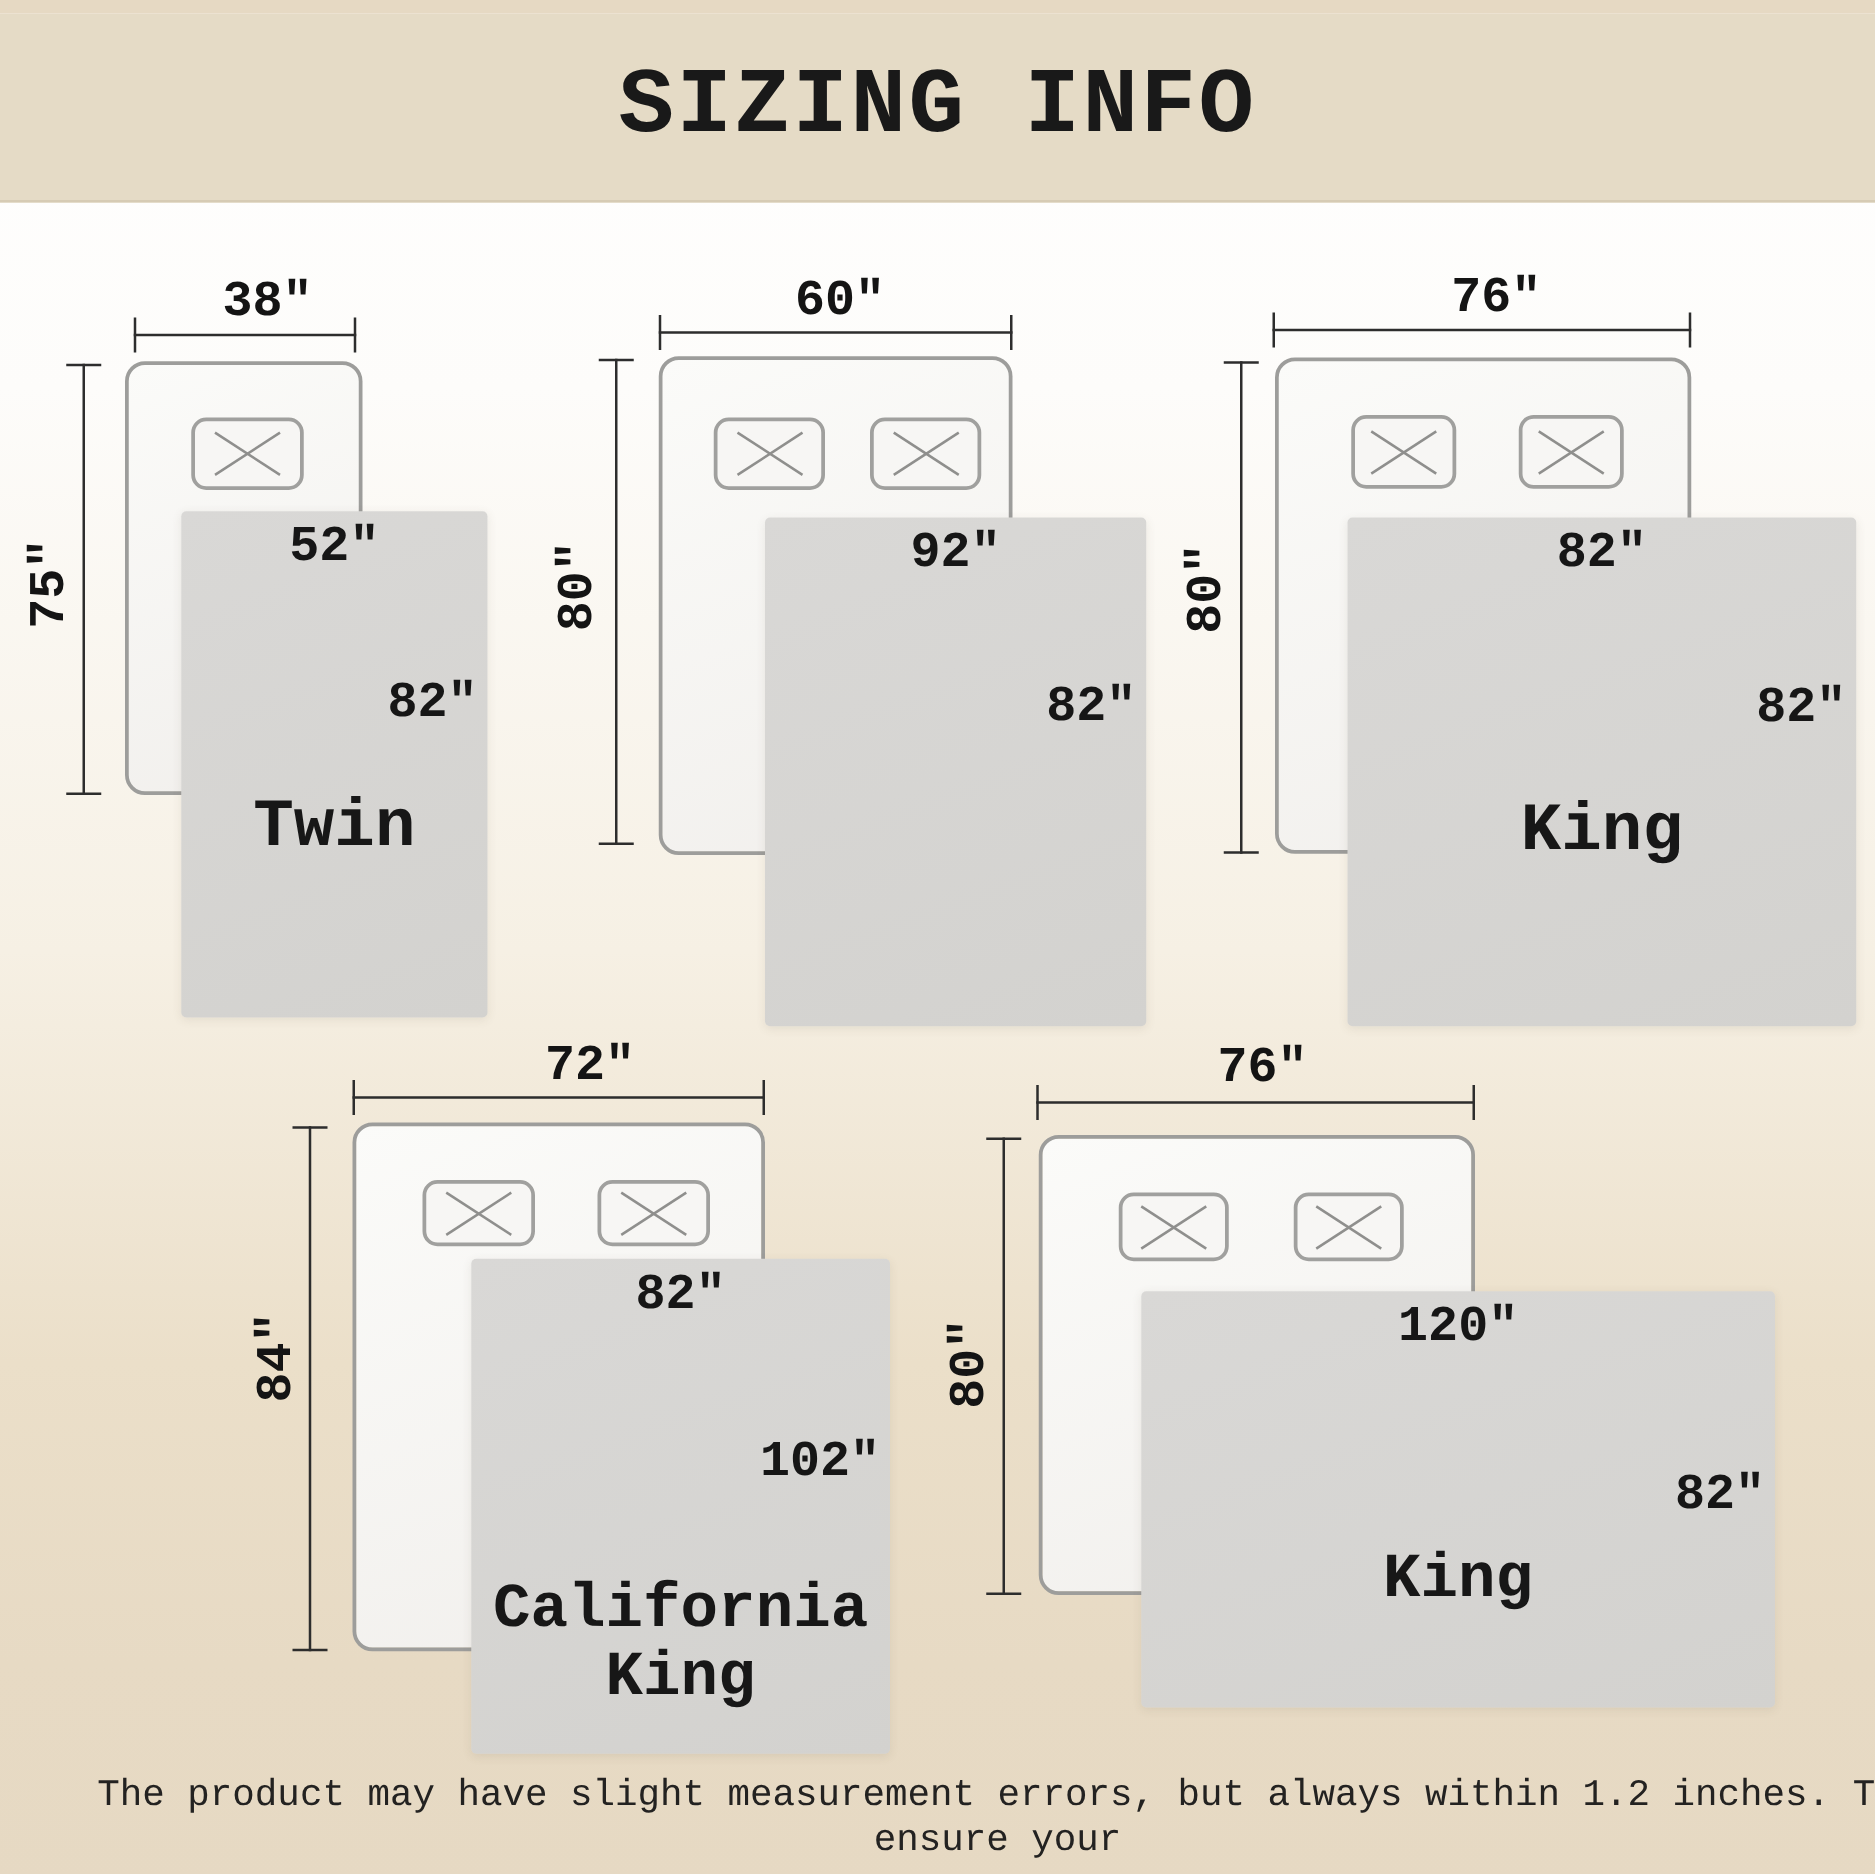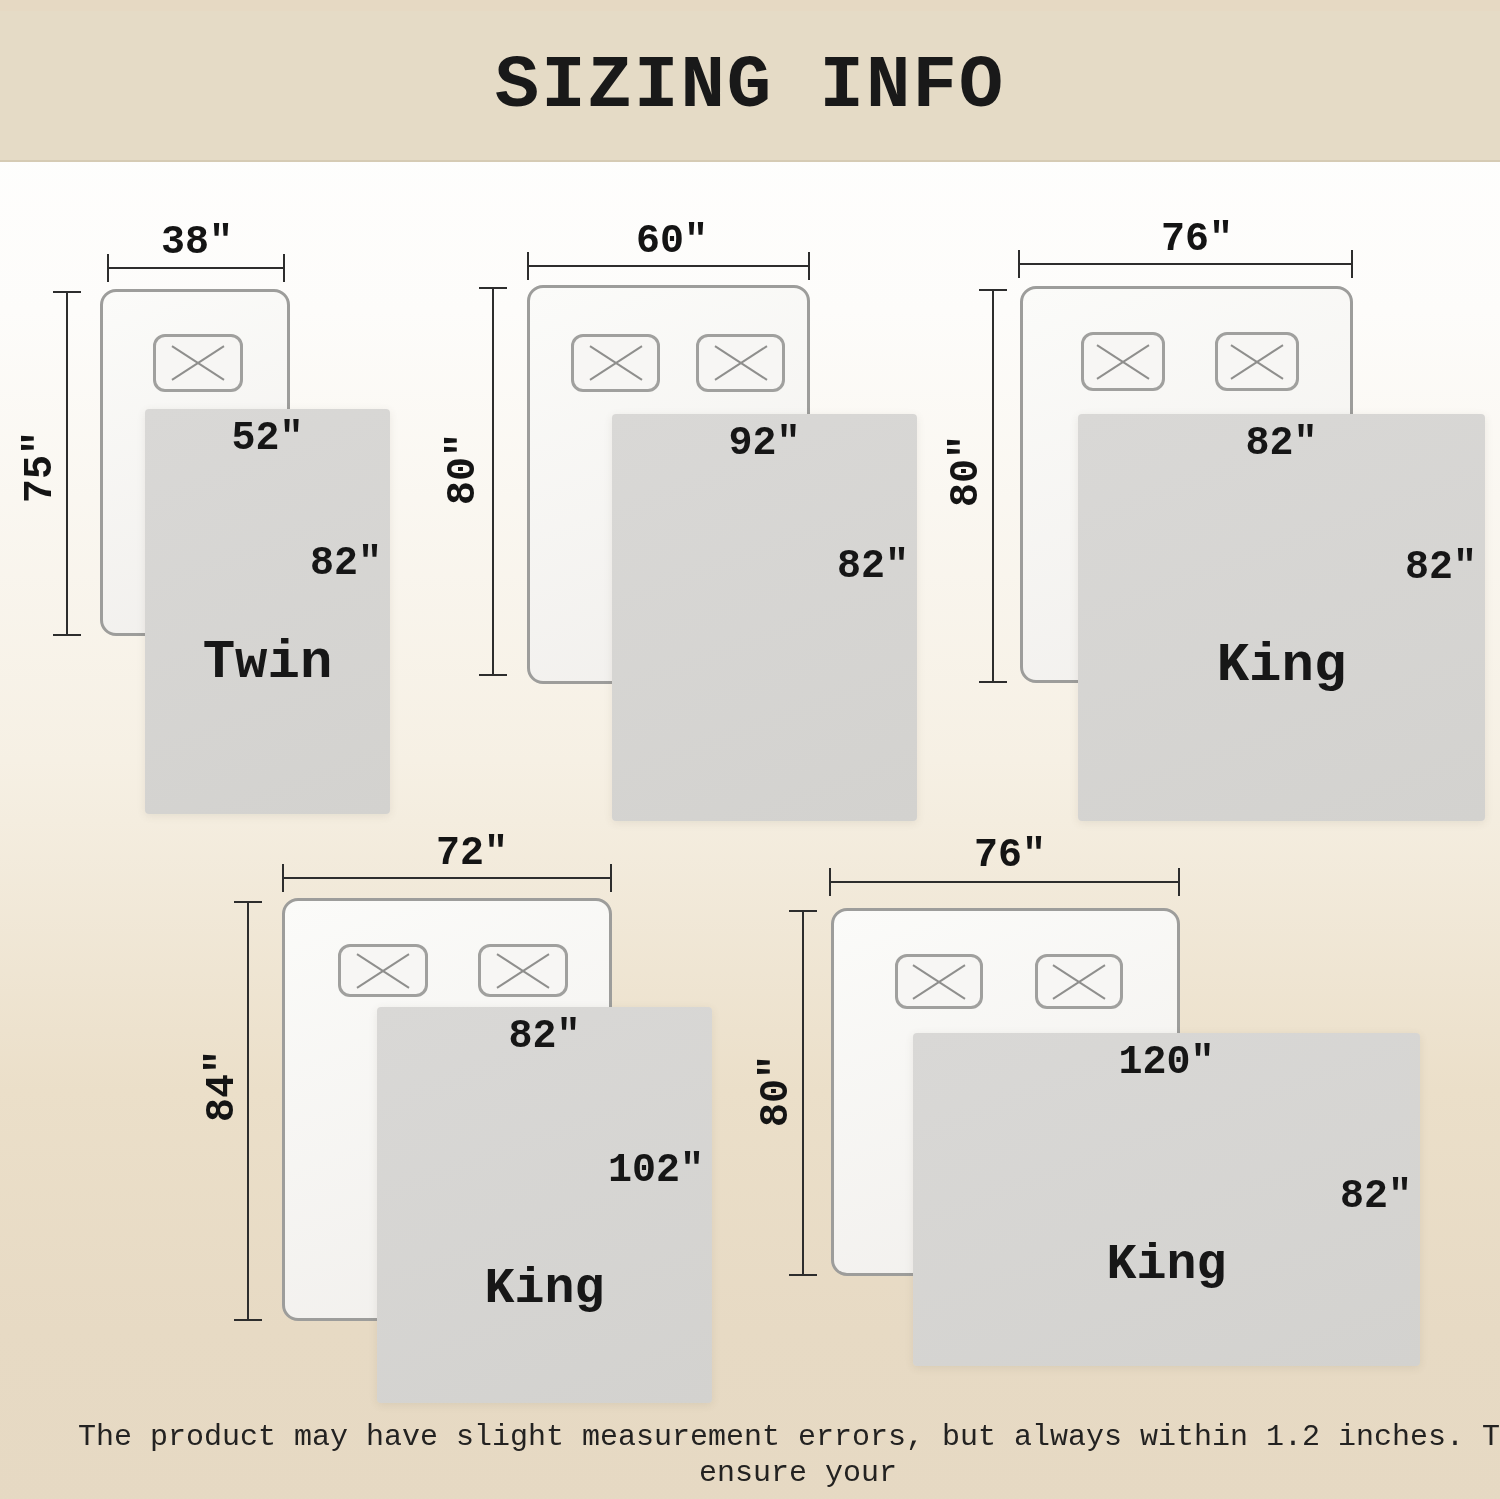--- a/index.html
+++ b/index.html
@@ -74,21 +74,21 @@
 </head>
 <body>
 
 <div id="canvas">
 
   <div class="banner">
     <h1>SIZING INFO</h1>
   </div>
 
   <div>
-    <div class="dim-num" style="left:197px;top:232px">38″</div>
+    <div class="dim-num" style="left:214px;top:232px">38″</div>
     <div class="hline" style="left:107px;top:256px;width:178px"></div>
     <div class="vline" style="left:66px;top:280px;height:345px"></div>
     <div class="dim-num vert" style="left:41px;top:456px">75″</div>
     <div class="bed" style="left:100px;top:278px;width:190px;height:347px">
       <div class="pillow" style="left:50px;top:42px;width:90px;height:58px">
           <i class="x1"></i>
           <i class="x2"></i>
         </div>
     </div>
     <div class="blanket" style="left:145px;top:398px;width:245px;height:405px">
@@ -159,20 +159,21 @@
         </div>
       <div class="pillow" style="left:193px;top:43px;width:90px;height:53px">
           <i class="x1"></i>
           <i class="x2"></i>
         </div>
     </div>
     <div class="blanket" style="left:377px;top:996px;width:335px;height:396px">
       <div class="bl-top">82″</div>
       <div class="bl-side" style="top:142px">102″</div>
       <div class="bl-name double" style="top:255px">
+        <span>California</span>
           <span>King</span>
       </div>
     </div>
   </div>
 
   <div>
     <div class="dim-num" style="left:1010px;top:845px">76″</div>
     <div class="hline" style="left:829px;top:870px;width:351px"></div>
     <div class="vline" style="left:802px;top:899px;height:366px"></div>
     <div class="dim-num vert" style="left:777px;top:1080px">80″</div>

